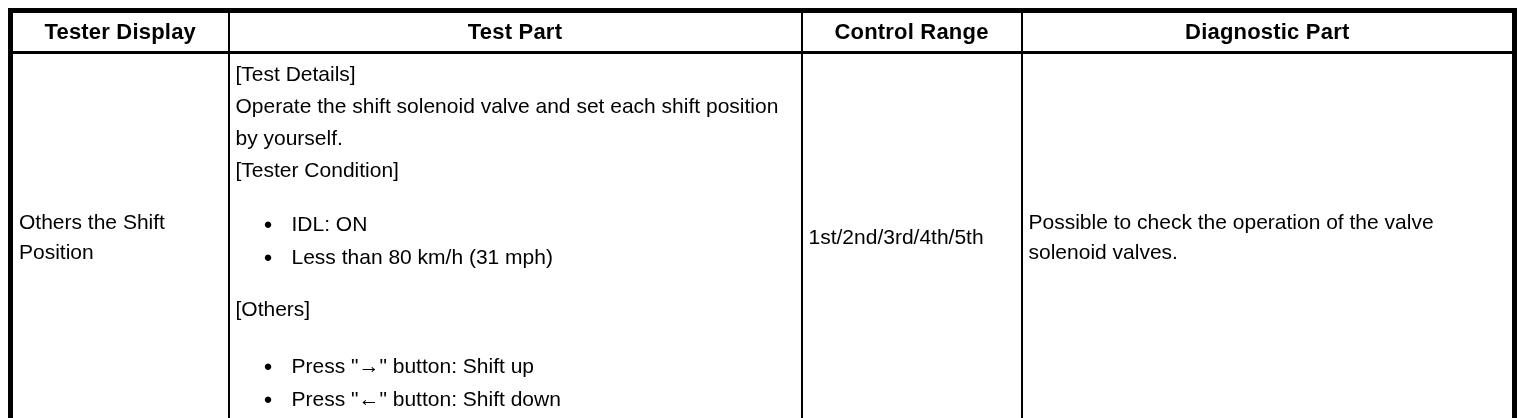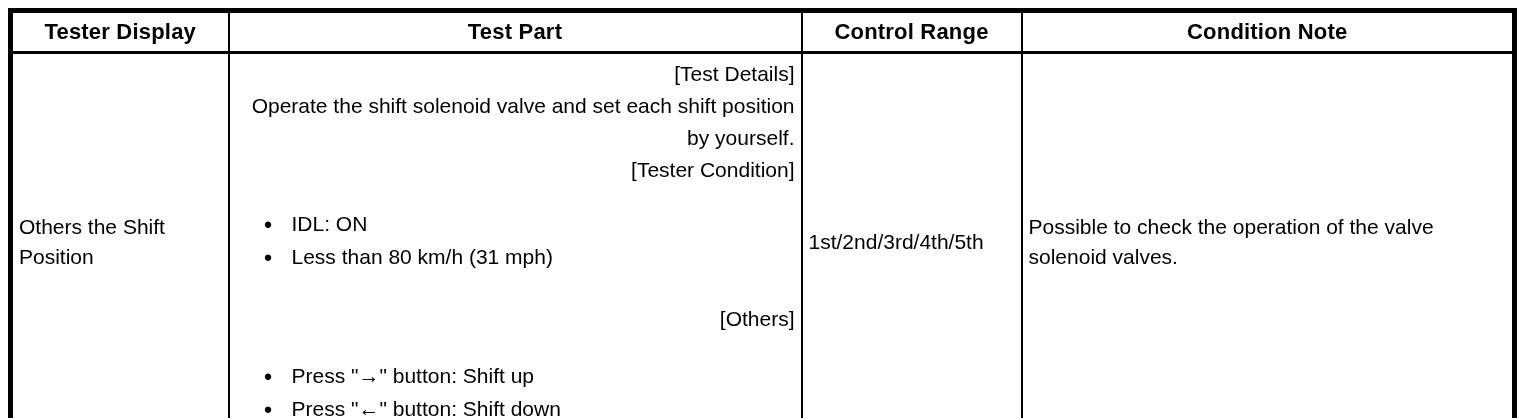--- a/index.html
+++ b/index.html
@@ -49,21 +49,20 @@
     padding-left: 6px;
     padding-right: 14px;
     line-height: 31px;
   }
   td.cell-test-part {
     vertical-align: top;
     padding: 7px 8px 4px 8px;
   }
   td.cell-test-part .line {
     line-height: 32px;
-    text-align: right;
   }
   td.cell-control-range {
     padding-left: 4px;
     padding-right: 0;
     white-space: nowrap;
   }
   td.cell-diagnostic-note {
     padding-left: 8px;
     padding-right: 14px;
     line-height: 31px;
@@ -79,21 +78,21 @@
     line-height: 33px;
   }
   ul.bullet-list .bullet {
     position: absolute;
     left: 28px;
     top: 0;
     font-size: 15px;
     line-height: 33px;
   }
   .section-label-others {
-    margin-top: 30px;
+    margin-top: 20px;
   }
   .bullet-list-others {
     margin-top: 24px !important;
   }
 </style>
 </head>
 <body>
 
 <div class="page">
   <table class="spec-table">
@@ -101,21 +100,21 @@
       <col style="width:218px">
       <col style="width:573px">
       <col style="width:220px">
       <col style="width:493px">
     </colgroup>
     <thead>
       <tr>
         <th>Tester Display</th>
         <th>Test Part</th>
         <th>Control Range</th>
-        <th>Condition Note</th>
+        <th>Diagnostic Part</th>
       </tr>
     </thead>
     <tbody>
       <tr>
         <td class="cell-tester-display">
           <div>Others the Shift Position</div>
         </td>
         <td class="cell-test-part">
           <div class="line">[Test Details]</div>
           <div class="line">Operate the shift solenoid valve and set each shift position by yourself.</div>

